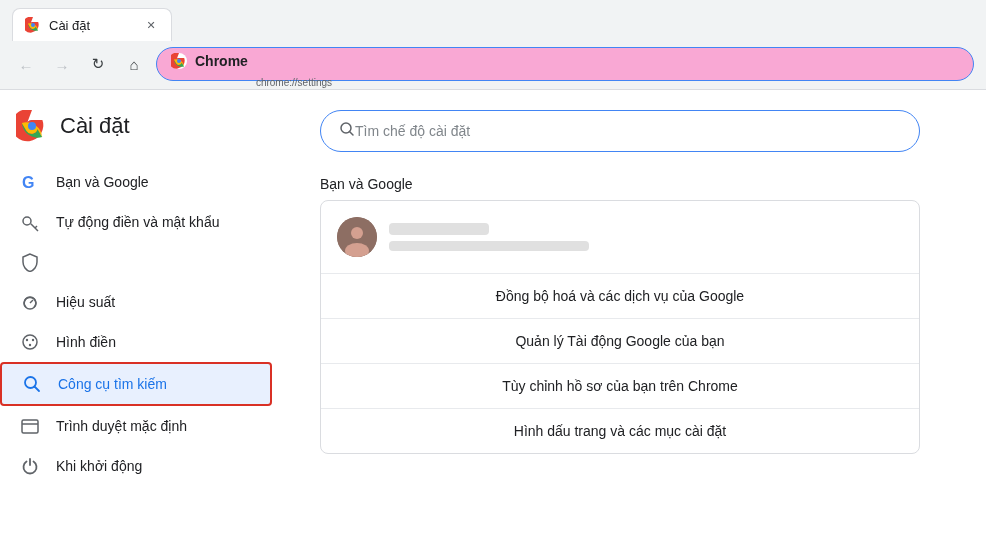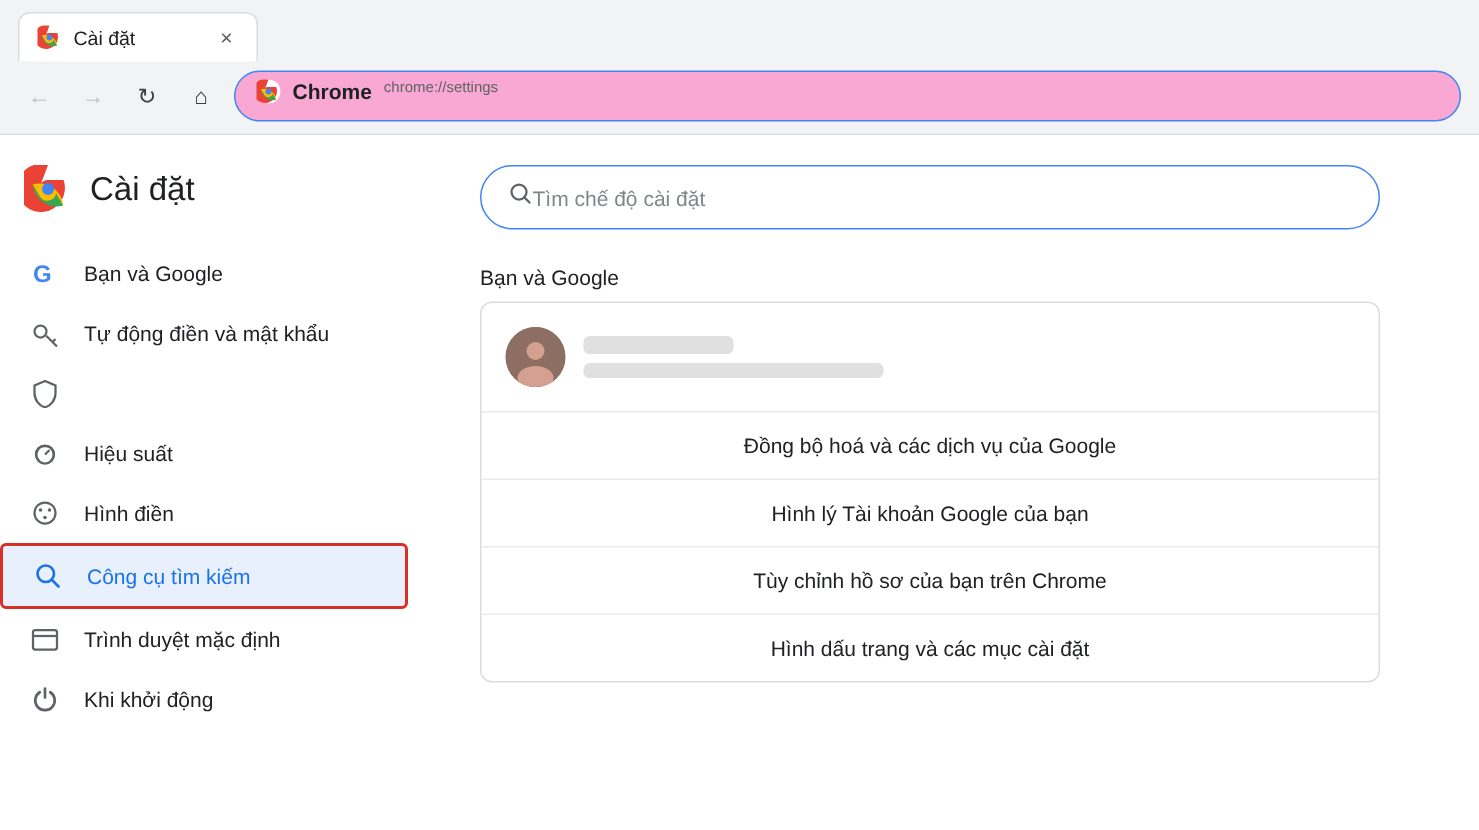--- a/index.html
+++ b/index.html
@@ -92,20 +92,21 @@
       height: 34px;
     }
     .address-app-name {
       font-weight: 600;
       font-size: 14px;
       color: #202124;
     }
     .address-url {
       font-size: 10px;
       color: #5f6368;
+      margin-top: 24px;
     }
 
     
     .page {
       display: flex;
       height: calc(553px - 88px);
       overflow: hidden;
     }
 
     
@@ -423,18 +424,18 @@
             <ellipse cx="20" cy="34" rx="12" ry="8" fill="#d4a090"></ellipse>
           </svg>
         </div>
         <div class="profile-info">
           <div class="profile-name"></div>
           <div class="profile-email"></div>
         </div>
       </div>
 
       <div class="card-item">Đồng bộ hoá và các dịch vụ của Google</div>
-      <div class="card-item">Hình lý Tài khoản Google của bạn</div>
+      <div class="card-item">Quản lý Tài động Google của bạn</div>
       <div class="card-item">Tùy chỉnh hồ sơ của bạn trên Chrome</div>
       <div class="card-item">Hình dấu trang và các mục cài đặt</div>
     </div>
   </div>
 </div>
 
 </body></html>

